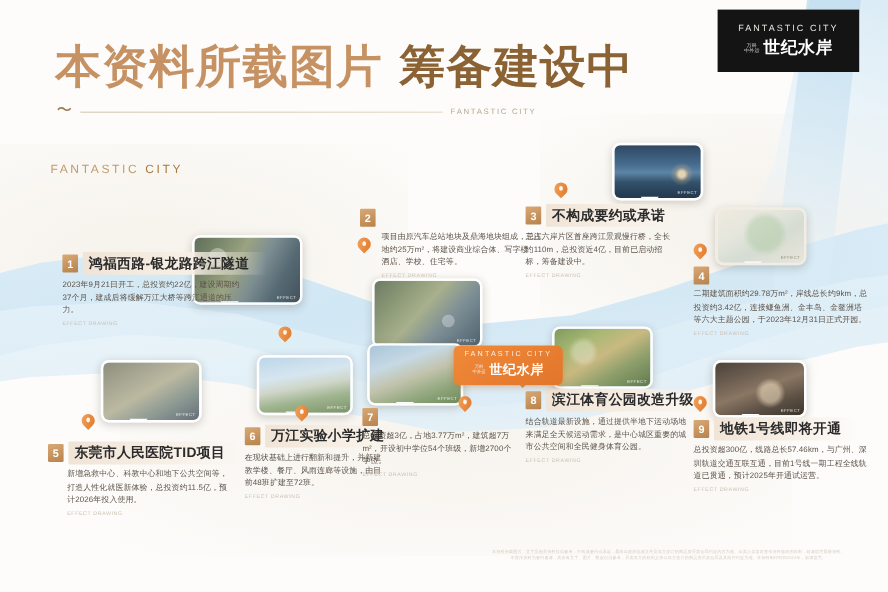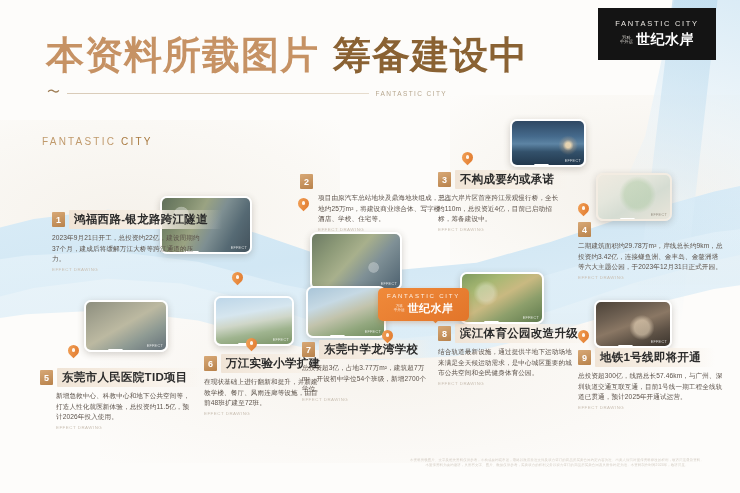--- a/index.html
+++ b/index.html
@@ -414,21 +414,20 @@
       <span class="card-title">万江实验小学扩建</span>
     </div>
     <div class="card-body">在现状基础上进行翻新和提升，并新建教学楼、餐厅、风雨连廊等设施，由目前48班扩建至72班。</div>
     <div class="card-foot">EFFECT DRAWING</div>
   </div>
   <span class="pin" style="left:246px; top:338px;"></span>
 
   <div class="card" style="left:302px; top:340px; width:128px;">
     <div class="card-head">
       <span class="num-chip">7</span>
-      <span class="card-title">东莞中学龙湾学校</span>
     </div>
     <div class="card-body">总投资超3亿，占地3.77万m²，建筑超7万m²，开设初中学位54个班级，新增2700个学位。</div>
     <div class="card-foot">EFFECT DRAWING</div>
   </div>
   <span class="pin" style="left:382px; top:330px;"></span>
 
   <div class="card" style="left:438px; top:324px; width:136px;">
     <div class="card-head">
       <span class="num-chip">8</span>
       <span class="card-title">滨江体育公园改造升级</span>

